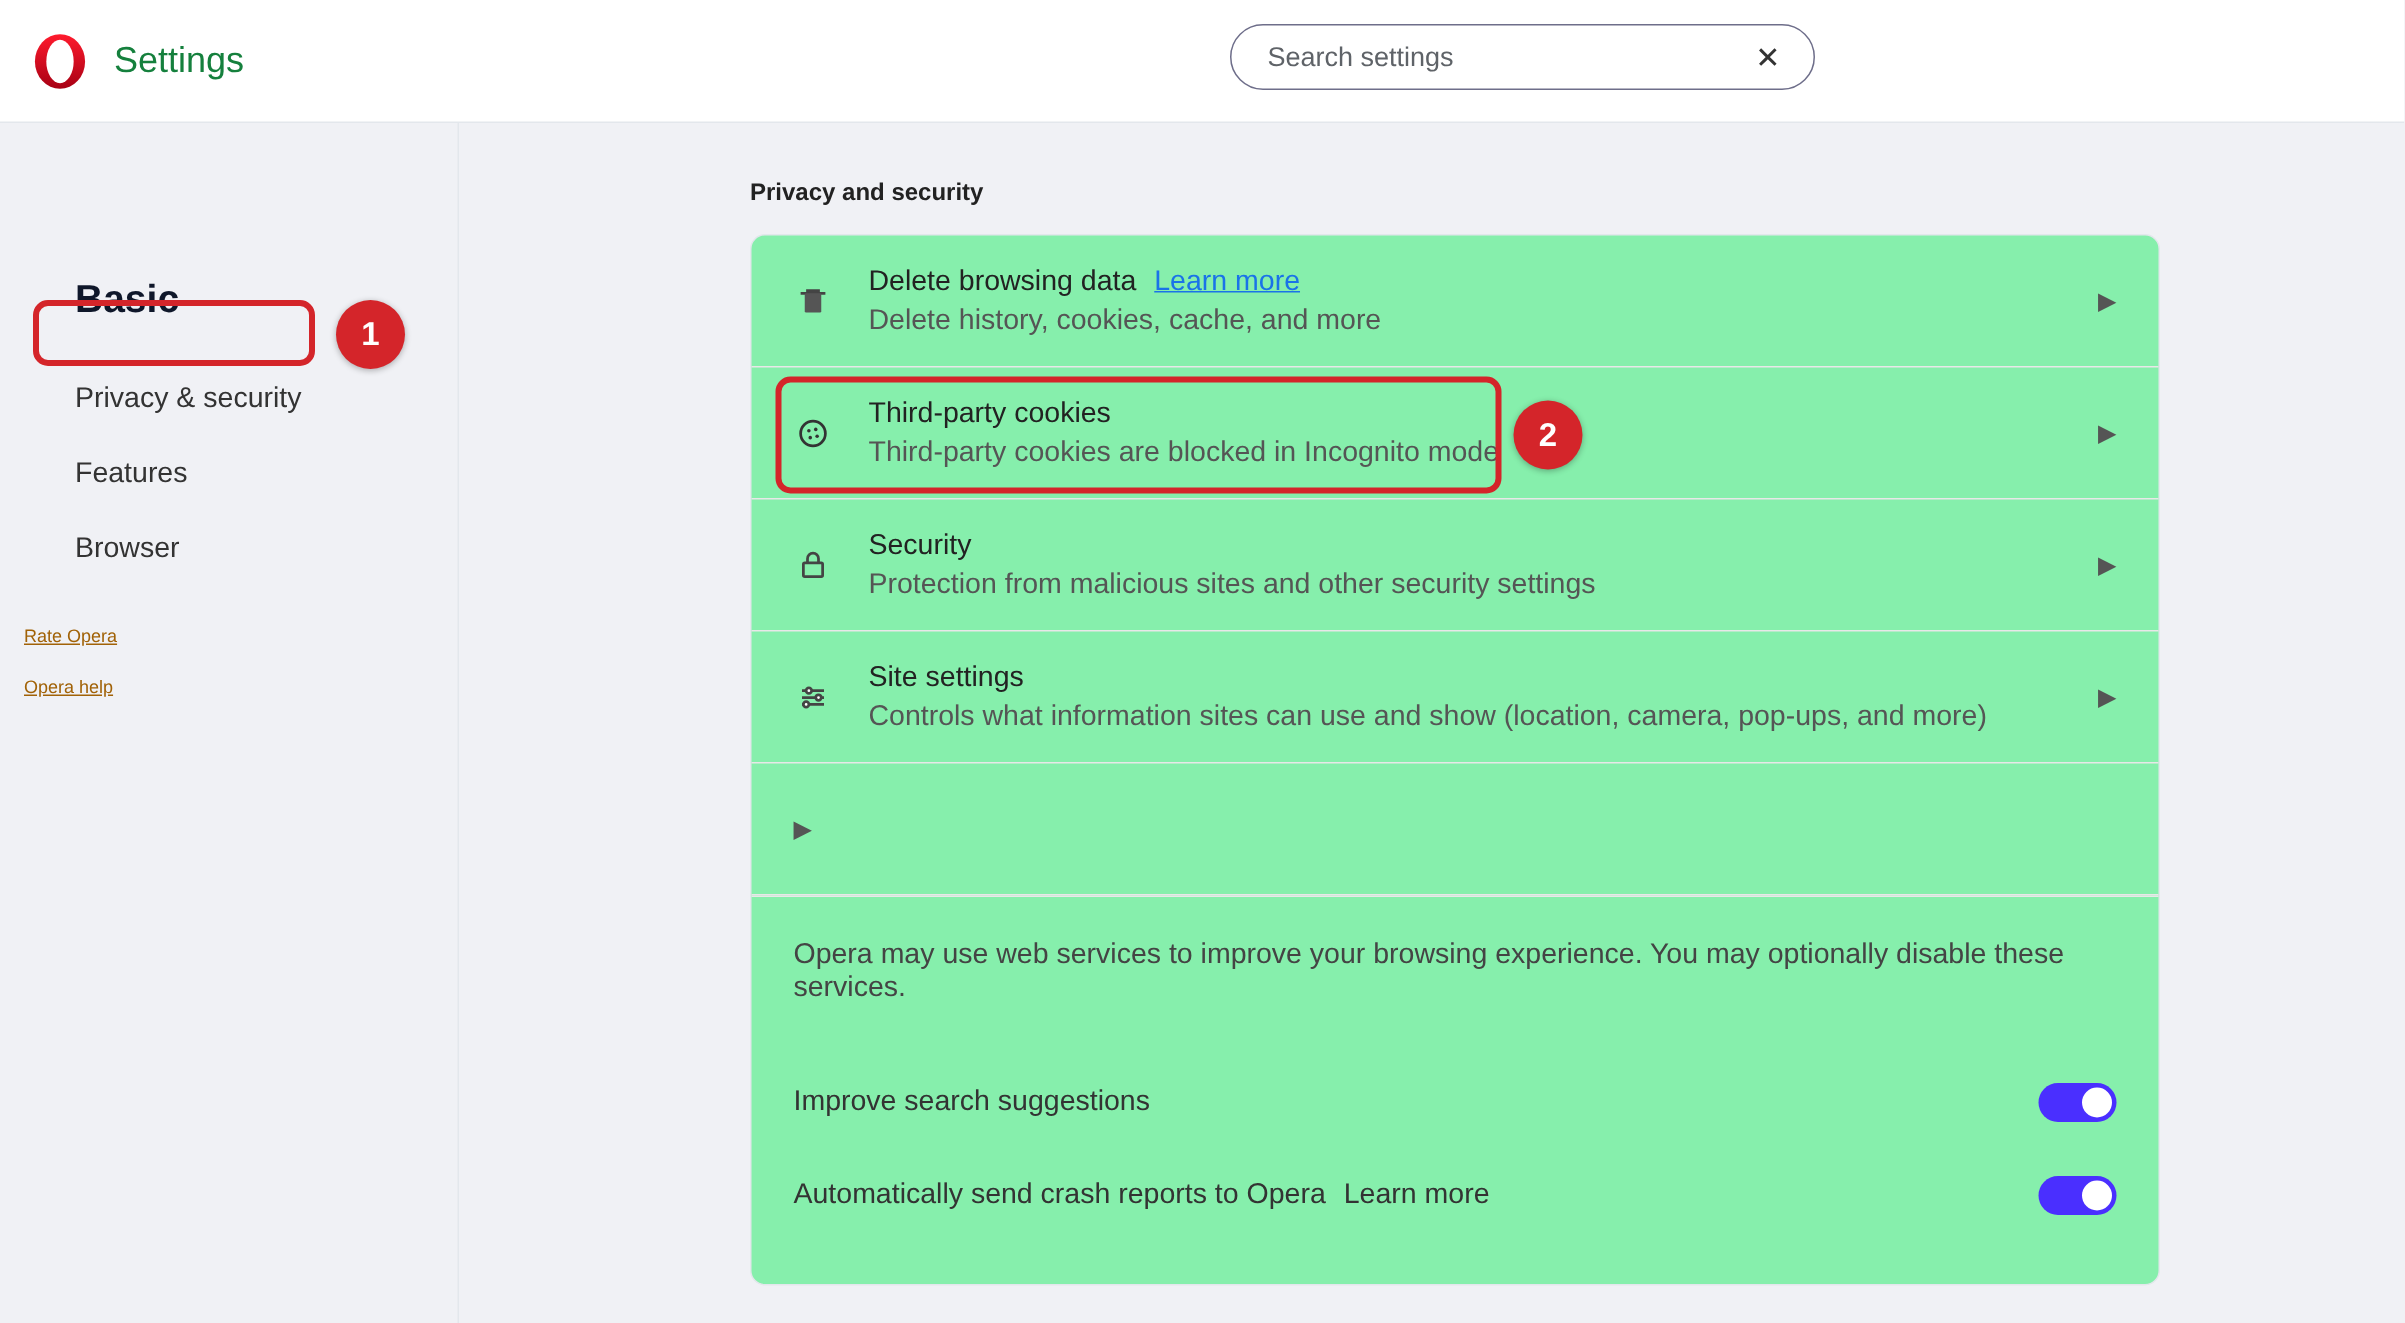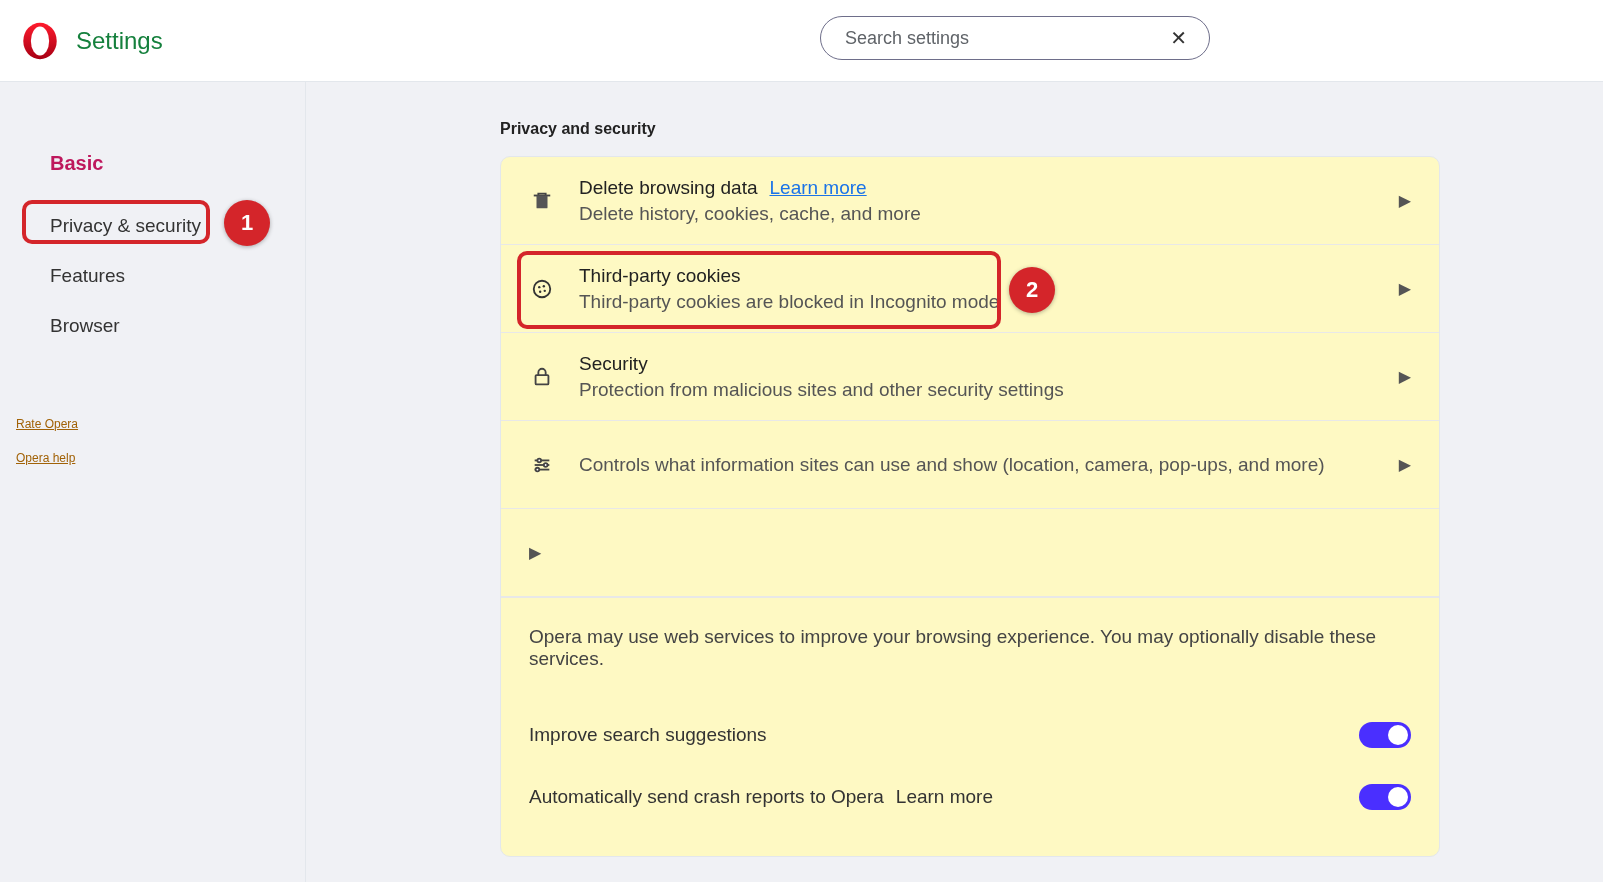--- a/index.html
+++ b/index.html
@@ -67,24 +67,25 @@
     height: calc(100% - 82px);
   }
   .sidebar {
     width: 306px;
     background: #f0f1f5;
     border-right: 1px solid #e3e7ec;
     padding: 70px 14px 0 14px;
     position: relative;
   }
   .side-head {
-    font-size: 20px;
+    font-size: 26px;
     font-weight: 700;
-    color: #be185d;
+    color: #0f172a;
     padding: 0 0 26px 36px;
+    margin-top: 32px;
   }
   .side-item {
     font-size: 19px;
     color: #333;
     padding: 14px 0 14px 36px;
     cursor: pointer;
     border-radius: 6px;
     position: relative;
   }
   .side-item.active {
@@ -133,21 +134,21 @@
     width: 940px;
     margin-left: 194px;
   }
   .section-title {
     font-size: 16px;
     font-weight: 600;
     color: #222;
     margin-bottom: 18px;
   }
   .panel {
-    background: #fef9c3;
+    background: #86efac;
     border-radius: 10px;
     border: 1px solid #e3e7ec;
     overflow: visible;
     position: relative;
   }
   .row {
     display: flex;
     align-items: center;
     padding: 18px 28px 18px 28px;
     border-bottom: 1px solid #e8e8e8;
@@ -344,20 +345,23 @@
             <svg viewBox="0 0 24 24" fill="none" stroke="#444" stroke-width="2">
               <line x1="4" y1="7" x2="20" y2="7"></line>
                 <circle cx="9" cy="7" r="2" fill="#fff"></circle>
               <line x1="4" y1="12" x2="20" y2="12"></line>
                 <circle cx="16" cy="12" r="2" fill="#fff"></circle>
               <line x1="4" y1="17" x2="20" y2="17"></line>
                 <circle cx="7" cy="17" r="2" fill="#fff"></circle>
             </svg>
           </div>
           <div class="rtext">
+            <div class="rhead">
+              <span>Site settings</span>
+            </div>
             <div class="rdesc">Controls what information sites can use and show (location, camera, pop-ups, and more)</div>
           </div>
           <div class="chev">▶</div>
         </div>
 
         <div class="row no-icon">
 
           <div class="chev">▶</div>
         </div>
 

